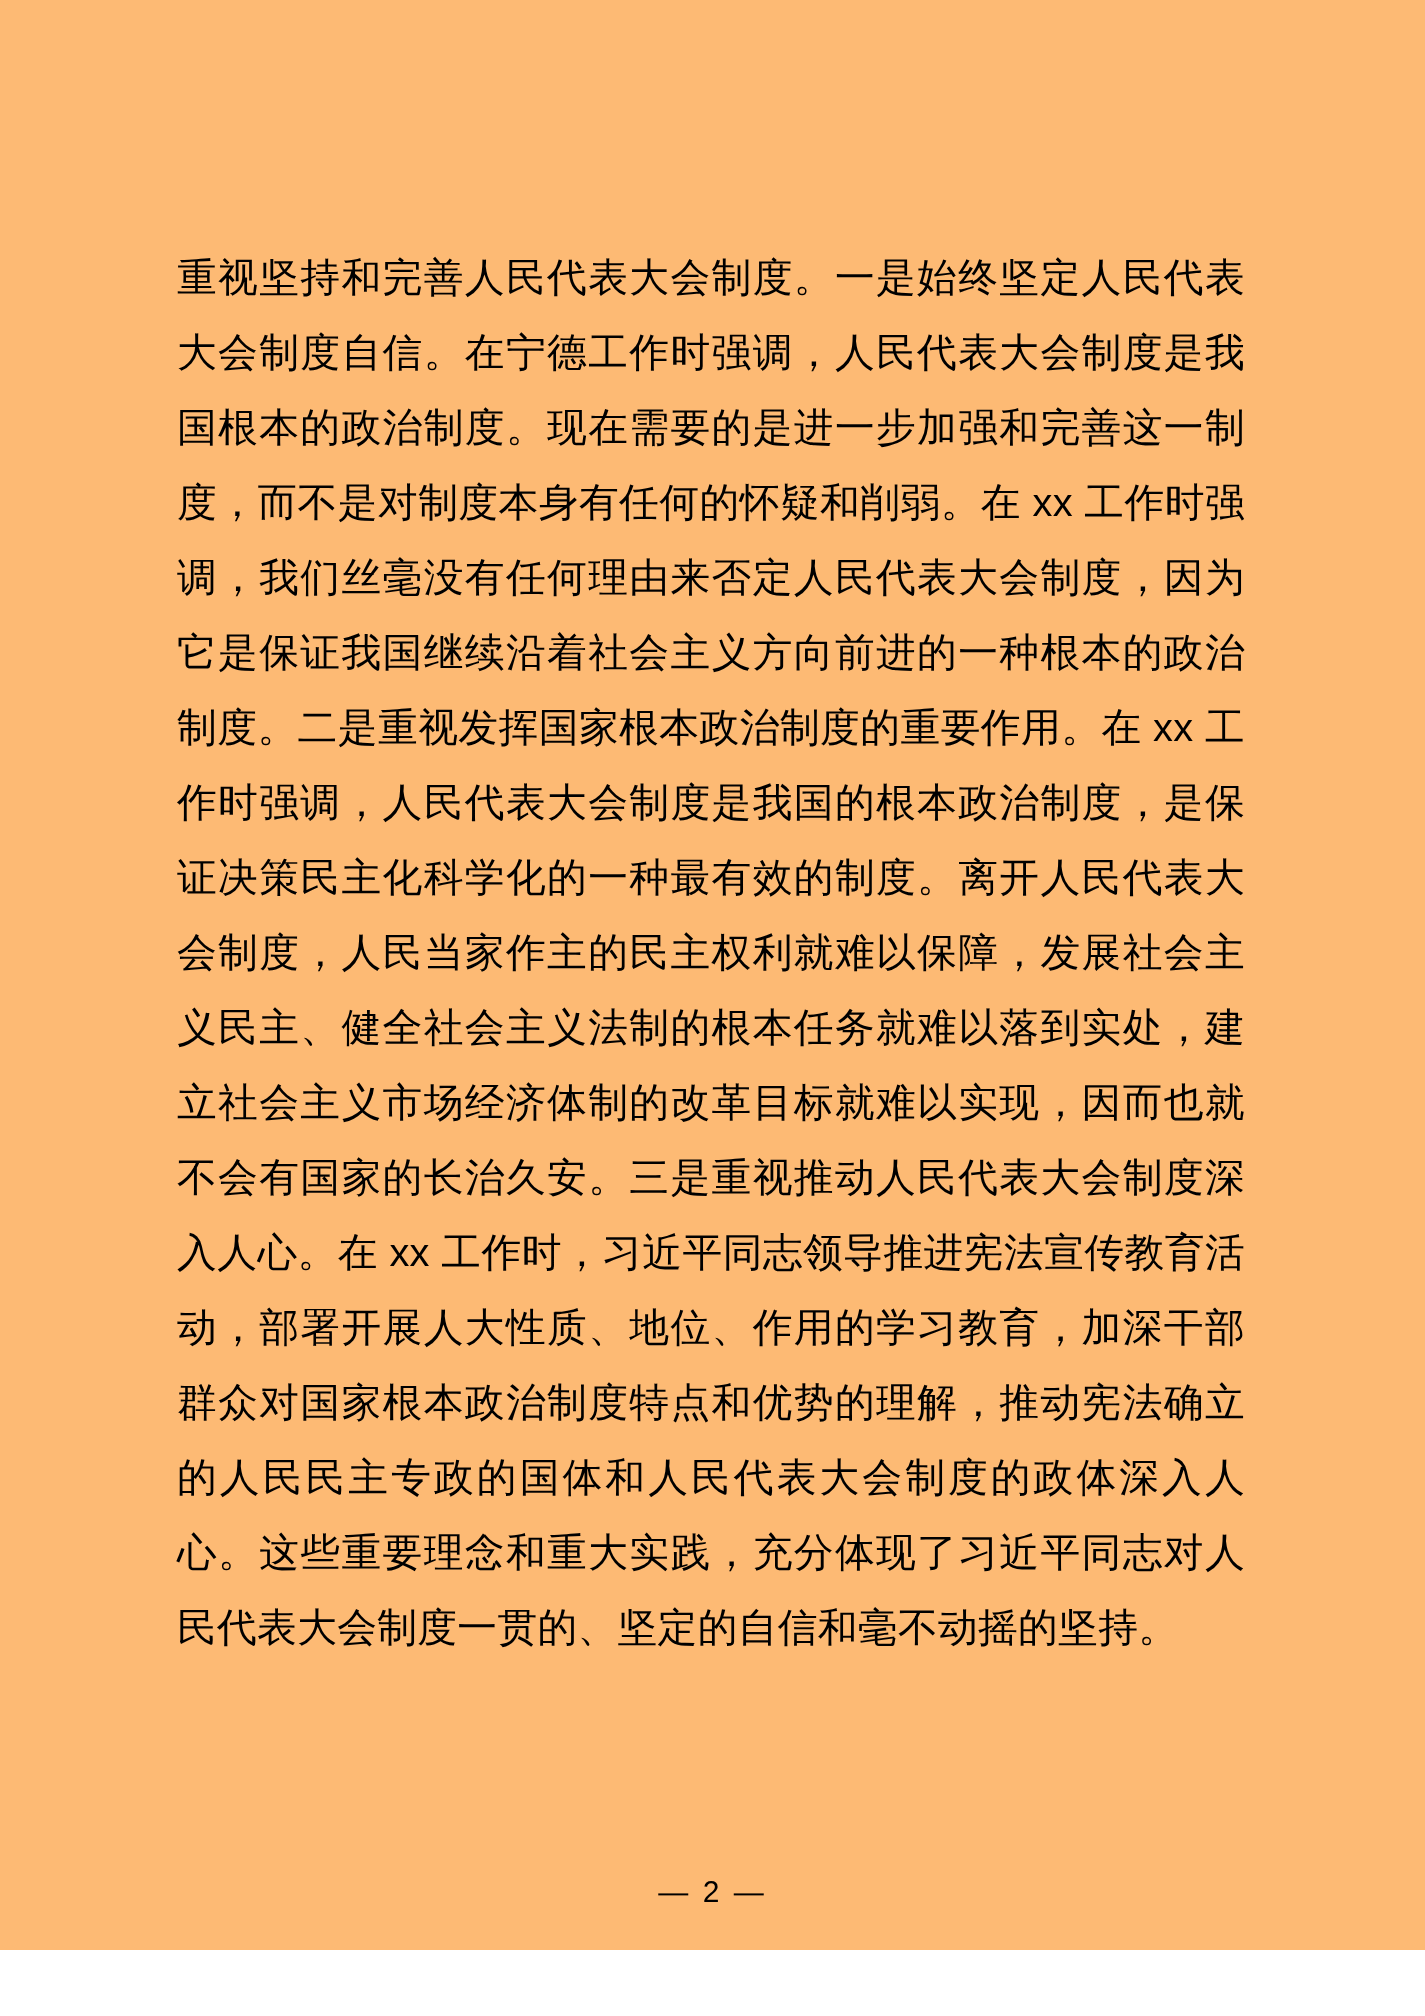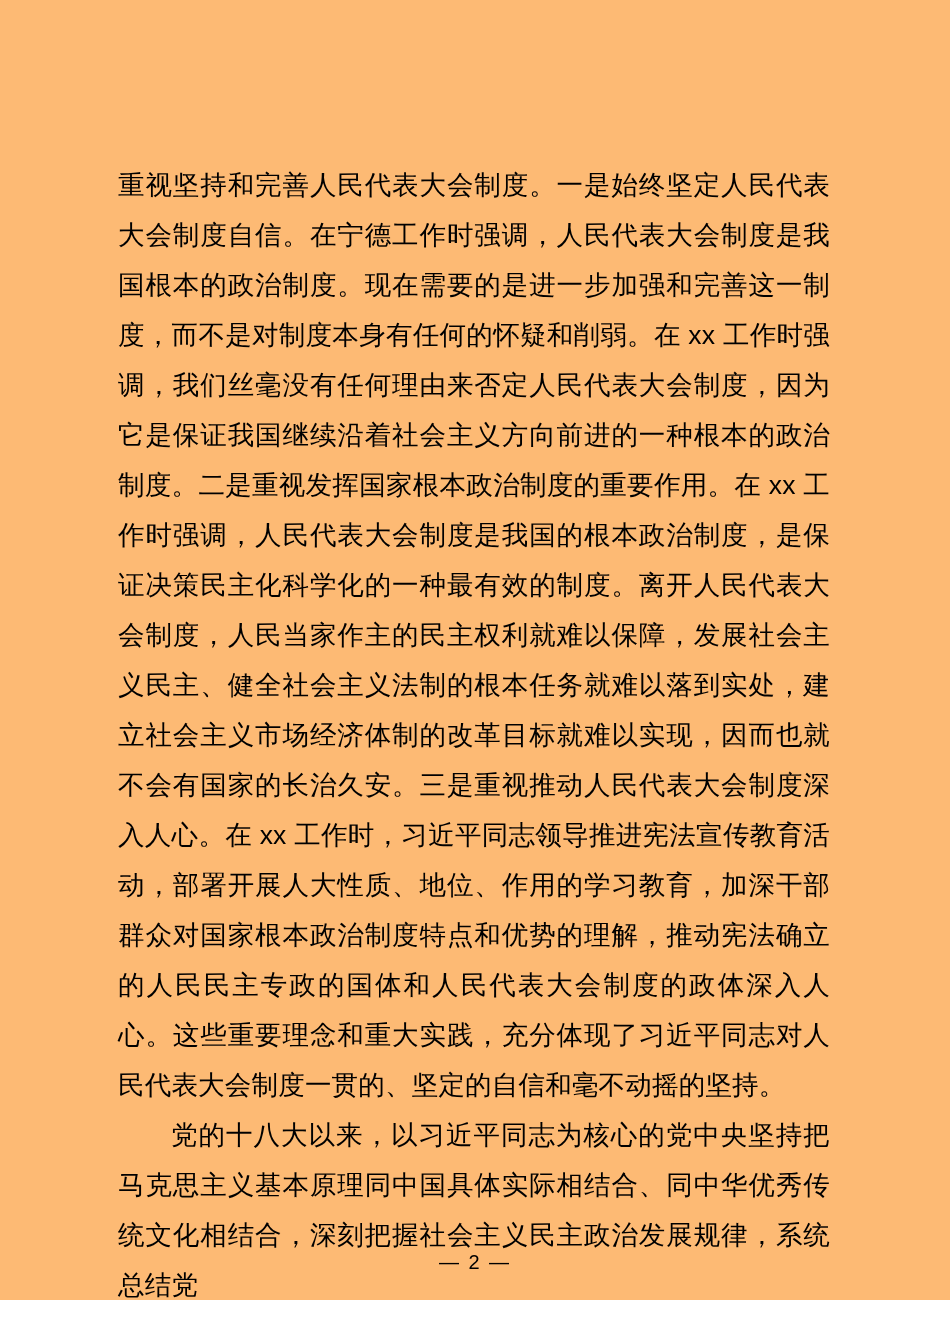--- a/index.html
+++ b/index.html
@@ -52,16 +52,15 @@
     color: #000000;
     letter-spacing: 2px;
   }
 </style>
 </head>
 <body>
 
 <div class="page">
   <div class="content">
     <p class="para">重视坚持和完善人民代表大会制度。一是始终坚定人民代表大会制度自信。在宁德工作时强调，人民代表大会制度是我国根本的政治制度。现在需要的是进一步加强和完善这一制度，而不是对制度本身有任何的怀疑和削弱。在 xx 工作时强调，我们丝毫没有任何理由来否定人民代表大会制度，因为它是保证我国继续沿着社会主义方向前进的一种根本的政治制度。二是重视发挥国家根本政治制度的重要作用。在 xx 工作时强调，人民代表大会制度是我国的根本政治制度，是保证决策民主化科学化的一种最有效的制度。离开人民代表大会制度，人民当家作主的民主权利就难以保障，发展社会主义民主、健全社会主义法制的根本任务就难以落到实处，建立社会主义市场经济体制的改革目标就难以实现，因而也就不会有国家的长治久安。三是重视推动人民代表大会制度深入人心。在 xx 工作时，习近平同志领导推进宪法宣传教育活动，部署开展人大性质、地位、作用的学习教育，加深干部群众对国家根本政治制度特点和优势的理解，推动宪法确立的人民民主专政的国体和人民代表大会制度的政体深入人心。这些重要理念和重大实践，充分体现了习近平同志对人民代表大会制度一贯的、坚定的自信和毫不动摇的坚持。</p>
-    <p class="para indent">党的十八大以来，以习近平同志为核心的党中央坚持把马克思主义基本原理同中国具体实际相结合、同中华优秀传统文化相结合，深刻把握社会主义民主政治发展规律，系统总结党</p>
   </div>
   <div class="footer">— 2 —</div>
 </div>
 
 </body></html>

